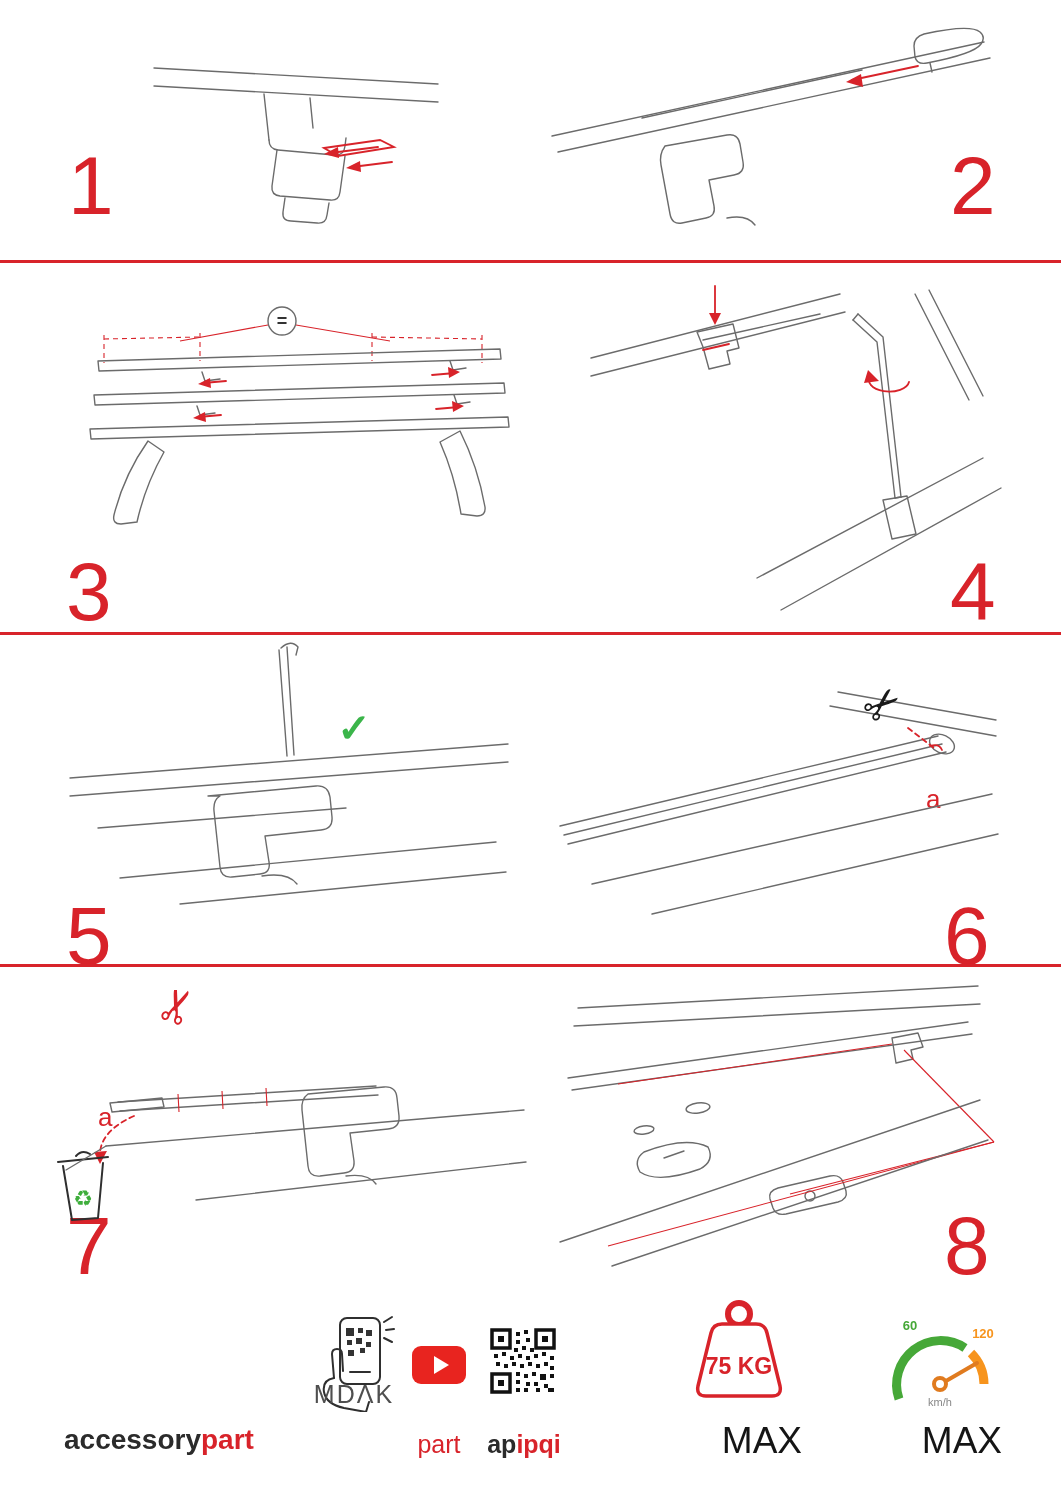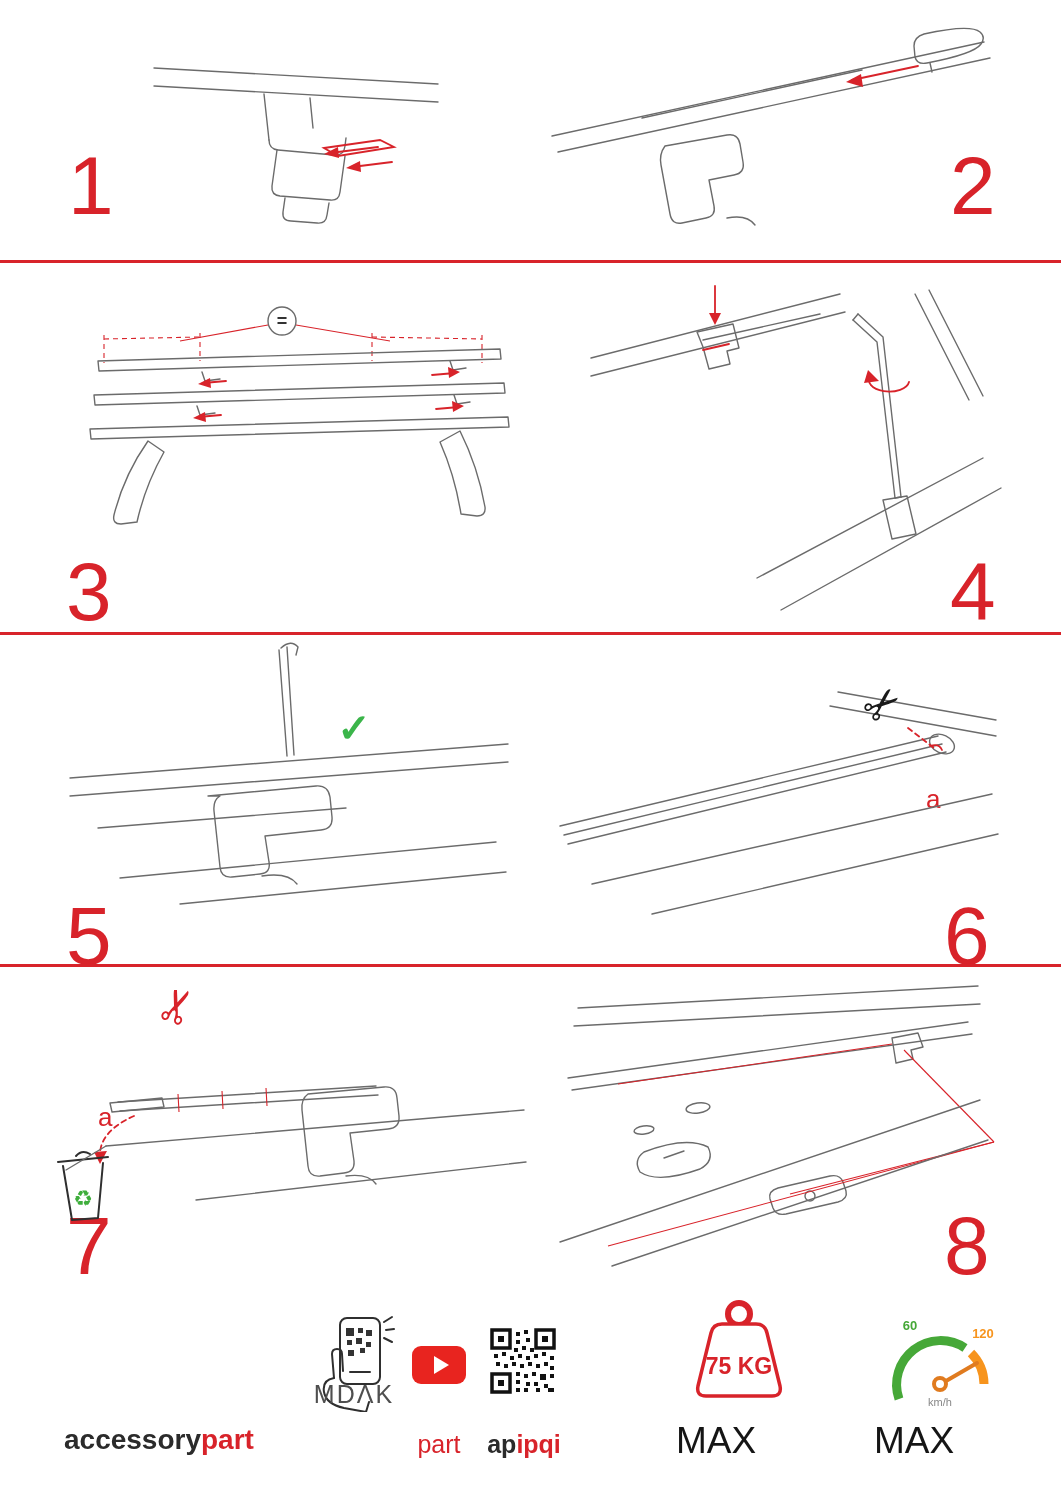--- a/index.html
+++ b/index.html
@@ -27,21 +27,21 @@
   .gauge-unit { font-size:11px; fill:#888; text-anchor:middle; }
   .product-name { position:absolute; left:64px; top:1330px; font-size:48px; font-weight:bold;
                   color:#312b85; letter-spacing:1px; }
   .brand { position:absolute; left:64px; top:1424px; font-size:28px; font-weight:bold; color:#2b2b2b; }
   .brand .red-part { color:#d8232a; }
   .caption { position:absolute; text-align:center; font-size:25px; }
   .cap-mdak { left:292px; top:1380px; width:124px; color:#4f4f4f; font-weight:normal; letter-spacing:2px; }
   .cap-ipqi { left:406px; top:1430px; width:66px; color:#d8232a; }
   .cap-apline { left:474px; top:1430px; width:100px; font-weight:bold; color:#2b2b2b; }
   .cap-apline .red-part { color:#d8232a; }
-  .max-label { position:absolute; text-align:left; font-size:37px; color:#151515; }
+  .max-label { position:absolute; text-align:right; font-size:37px; color:#151515; }
 </style>
 </head>
 <body>
 
 <div class="page">
 
   <div class="step-number" style="left:68px; top:145px;">1</div>
   <svg class="illus" style="left:146px; top:50px;" width="300" height="195" viewBox="0 0 300 195">
     <path class="ln" d="M8 18 L292 34"></path>
     <path class="ln" d="M8 36 L292 52"></path>

